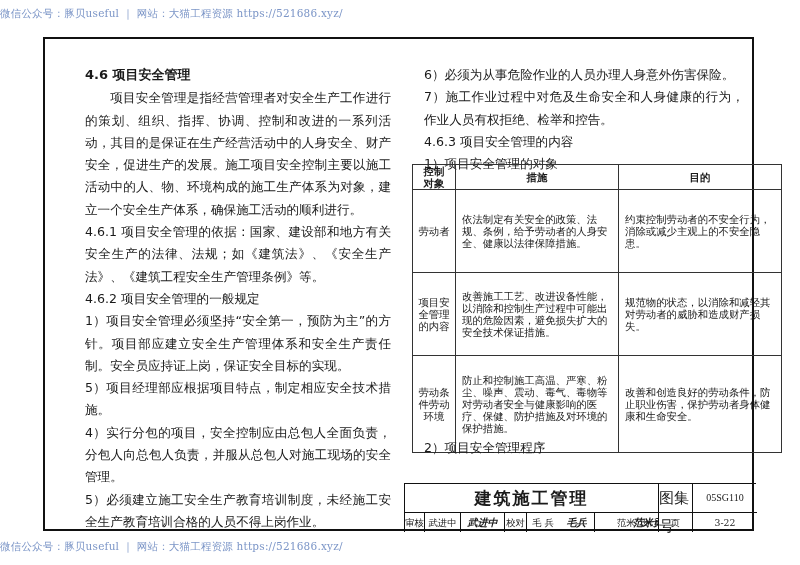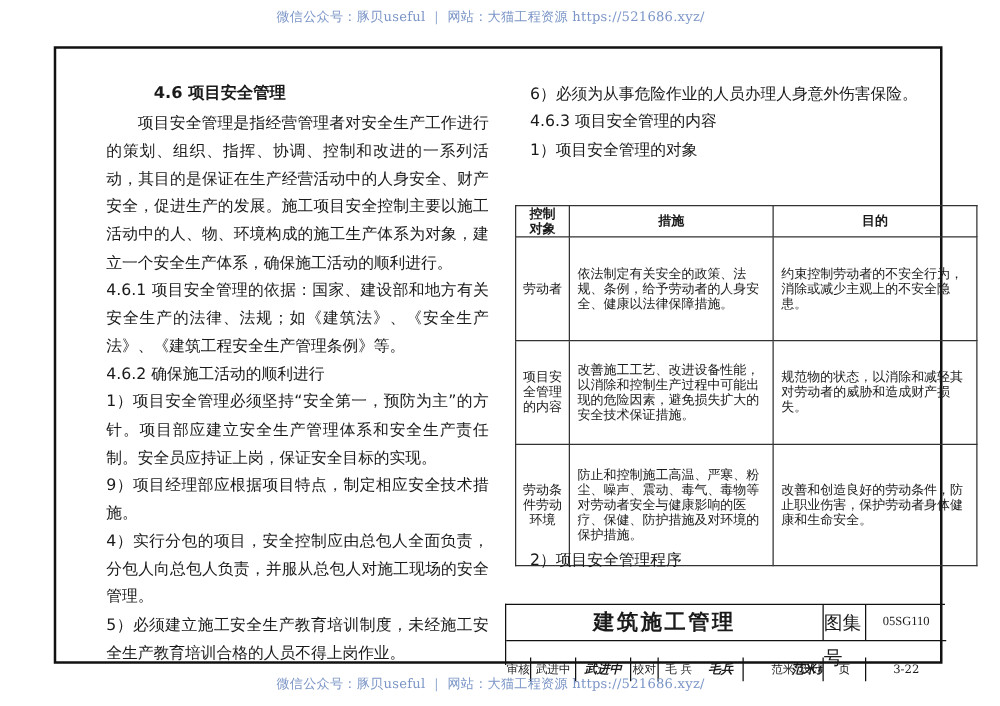--- a/index.html
+++ b/index.html
@@ -1,33 +1,33 @@
 <!DOCTYPE html>
 <html><head>
 <meta charset="utf-8">
 <style>
   html, body { margin:0; padding:0; }
   body {
     width:800px; height:565px; background:#ffffff; position:relative; overflow:hidden;
     font-family: "DejaVu Sans", sans-serif; color:#1a1a1a;
   }
   .watermark {
-    position:absolute; left:0; width:785px; text-align:center;
+    position:absolute; left:0; width:785px; 
     font-family: "DejaVu Serif", serif; font-size:10.5px; color:#7b95c7; letter-spacing:0.2px;
   }
   .wm-top { top:7px; }
   .wm-bottom { top:540px; }
   .frame {
     position:absolute; left:43px; top:37px; width:711px; height:494px;
     border:2px solid #111; box-sizing:border-box;
   }
   .col { position:absolute; font-size:12.6px; line-height:22.3px; }
   .col-left { left:85px; top:64px; width:306px; }
   .col-right { left:424px; top:64px; width:320px; }
-  .h-sec { font-weight:bold; font-size:13px; margin-bottom:1px;margin-left:38px; }
+  .h-sec { font-weight:bold; font-size:13px; margin-bottom:1px; }
   .p { margin:0; text-align:justify; }
   .indent { text-indent:2em; }
 
   table.safety {
     position:absolute; left:412px; top:164px; width:370px;
     border-collapse:collapse; font-size:10.4px; line-height:12px;
   }
   table.safety th, table.safety td {
     border:1.3px solid #333; padding:0 6px; vertical-align:middle;
   }
@@ -42,43 +42,44 @@
 
   .titleblock {
     position:absolute; left:404px; top:483px; width:352px; height:49px;
     border:1.5px solid #111; box-sizing:border-box; border-right:none; border-bottom:none;
   }
   .tb-row1 { position:absolute; left:0; top:0; height:29px; width:352px; border-bottom:1.2px solid #111; box-sizing:border-box; }
   .tb-title { position:absolute; left:0; top:0; width:254px; height:28px; text-align:center; line-height:28px; font-size:17px; font-weight:bold; letter-spacing:2px; border-right:1.2px solid #111; box-sizing:border-box; }
   .tb-lbl1 { position:absolute; left:254px; top:0; width:34px; height:28px; line-height:28px; text-align:left; font-size:15px; border-right:1.2px solid #111; box-sizing:border-box; }
   .tb-val1 { position:absolute; left:288px; top:0; width:64px; height:28px; line-height:28px; text-align:center; font-size:10px; font-family:Liberation Serif, serif; }
   .tb-row2 { position:absolute; left:0; top:29px; width:352px; height:20px; font-size:9.3px; line-height:19px; }
-  .tb-cell { position:absolute; top:13px; height:19px; text-align:center; border-right:1.2px solid #111; box-sizing:border-box; white-space:nowrap; overflow:hidden; }
+  .tb-cell { position:absolute; top:0; height:19px; text-align:center; border-right:1.2px solid #111; box-sizing:border-box; white-space:nowrap; overflow:hidden; }
   .sig { font-family:"DejaVu Serif", serif; font-style:italic; font-weight:bold; font-size:10px; }
 </style>
 </head>
 <body>
 
 <div class="watermark wm-top">微信公众号：豚贝useful ｜ 网站：大猫工程资源 https://521686.xyz/</div>
 
 <div class="frame"></div>
 
 <div class="col col-left">
   <div class="h-sec">4.6 项目安全管理</div>
   <p class="p indent">项目安全管理是指经营管理者对安全生产工作进行的策划、组织、指挥、协调、控制和改进的一系列活动，其目的是保证在生产经营活动中的人身安全、财产安全，促进生产的发展。施工项目安全控制主要以施工活动中的人、物、环境构成的施工生产体系为对象，建立一个安全生产体系，确保施工活动的顺利进行。</p>
   <p class="p">4.6.1 项目安全管理的依据：国家、建设部和地方有关安全生产的法律、法规；如《建筑法》、《安全生产法》、《建筑工程安全生产管理条例》等。</p>
-  <p class="p">4.6.2 确保施工活动的顺利进行</p>
+  <p class="p">4.6.2 项目安全管理的一般规定</p>
   <p class="p">1）项目安全管理必须坚持“安全第一，预防为主”的方针。项目部应建立安全生产管理体系和安全生产责任制。安全员应持证上岗，保证安全目标的实现。</p>
-  <p class="p">9）项目经理部应根据项目特点，制定相应安全技术措施。</p>
+  <p class="p">5）项目经理部应根据项目特点，制定相应安全技术措施。</p>
   <p class="p">4）实行分包的项目，安全控制应由总包人全面负责，分包人向总包人负责，并服从总包人对施工现场的安全管理。</p>
   <p class="p">5）必须建立施工安全生产教育培训制度，未经施工安全生产教育培训合格的人员不得上岗作业。</p>
 </div>
 
 <div class="col col-right">
   <p class="p">6）必须为从事危险作业的人员办理人身意外伤害保险。</p>
+  <p class="p">7）施工作业过程中对危及生命安全和人身健康的行为，作业人员有权拒绝、检举和控告。</p>
   <p class="p">4.6.3 项目安全管理的内容</p>
   <p class="p">1）项目安全管理的对象</p>
 </div>
 
 <table class="safety">
   <thead>
     <tr>
       <th>控制对象</th>
       <th>措施</th>
       <th>目的</th>

